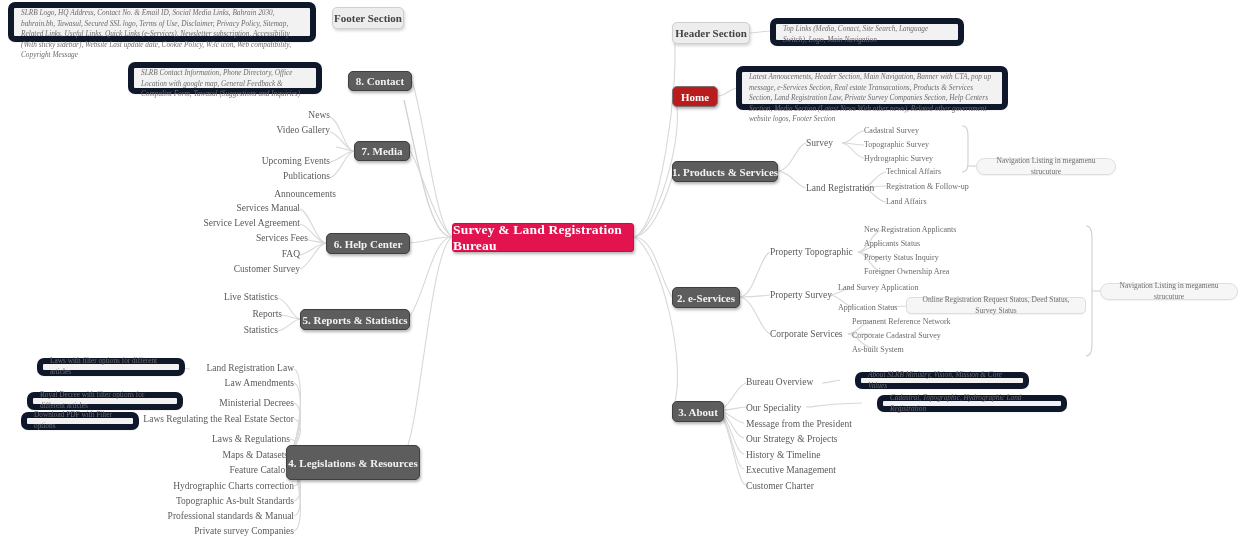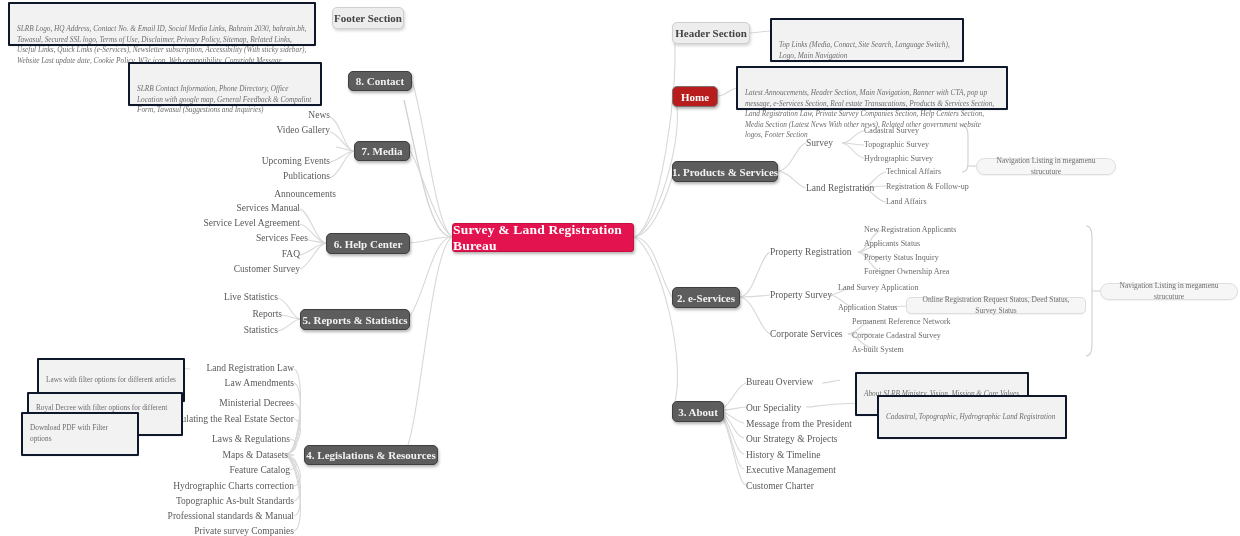--- a/index.html
+++ b/index.html
@@ -51,23 +51,23 @@
   .sub.l{justify-content:flex-start;}
 
   .leaf{
     font-size:8px;color:#6a6a6a;white-space:nowrap;
     display:flex;align-items:flex-end;padding-bottom:1px;
   }
   .leaf.l{justify-content:flex-start;}
 
   
   .bubble{
-    background:#f2f2f2;border:2px solid #0f172a;border-radius:1px;
+    background:#f2f2f2;border:6px solid #0f172a;border-radius:7px;
     color:#6d6d6d;font-size:7.3px;line-height:1.45;
-    padding:20px 7px;box-sizing:border-box;
+    padding:0 7px;box-sizing:border-box;
     font-style:italic;
     box-shadow:0 1px 1px rgba(0,0,0,.05);
   }
   .bubble.pill{
     border-radius:11px;font-style:normal;font-size:7.5px;
     padding:3px 9px;text-align:center;
     background:#f6f6f6;border:1px solid #dedede;
   }
   .bubble.tiny{font-size:7.3px;font-style:normal;margin-left:19px;}
 </style>
@@ -195,21 +195,21 @@
   <div class="node sub r" style="left:186px;top:216px;width:114px;height:13px;">Service Level Agreement</div>
   <div class="node sub r" style="left:200px;top:231px;width:108px;height:13px;">Services Fees</div>
   <div class="node sub r" style="left:200px;top:247px;width:100px;height:13px;">FAQ</div>
   <div class="node sub r" style="left:200px;top:262px;width:100px;height:13px;text-align:center;">Customer Survey</div>
 
   <div class="node main-node" style="left:300px;top:309px;width:110px;height:21px;">5. Reports &amp; Statistics</div>
   <div class="node sub r" style="left:188px;top:290px;width:90px;height:13px;">Live Statistics</div>
   <div class="node sub r" style="left:188px;top:307px;width:94px;height:13px;">Reports</div>
   <div class="node sub r" style="left:188px;top:323px;width:90px;height:13px;">Statistics</div>
 
-  <div class="node main-node" style="left:304px;top:445px;width:134px;height:20px;">4. Legislations &amp; Resources</div>
+  <div class="node main-node" style="left:286px;top:445px;width:134px;height:35px;">4. Legislations &amp; Resources</div>
 
   <div class="node sub r" style="left:184px;top:361px;width:110px;height:13px;">Land Registration Law</div>
   <div class="node sub r" style="left:184px;top:376px;width:110px;height:13px;">Law Amendments</div>
   <div class="node sub r" style="left:176px;top:396px;width:118px;height:13px;">Ministerial Decrees</div>
   <div class="node sub r" style="left:134px;top:412px;width:160px;height:13px;">Laws Regulating the Real Estate Sector</div>
   <div class="node sub r" style="left:170px;top:432px;width:120px;height:13px;">Laws &amp; Regulations</div>
   <div class="node sub r" style="left:170px;top:448px;width:118px;height:13px;">Maps &amp; Datasets</div>
   <div class="node sub r" style="left:170px;top:463px;width:120px;height:13px;">Feature Catalog</div>
   <div class="node sub r" style="left:142px;top:479px;width:152px;height:13px;">Hydrographic Charts correction</div>
   <div class="node sub r" style="left:142px;top:494px;width:152px;height:13px;">Topographic As-bult Standards</div>
@@ -234,21 +234,21 @@
   <div class="node leaf l" style="left:864px;top:138px;width:110px;height:12px;">Topographic Survey</div>
   <div class="node leaf l" style="left:864px;top:152px;width:110px;height:12px;">Hydrographic Survey</div>
 
   <div class="node leaf l" style="left:886px;top:165px;width:110px;height:12px;">Technical Affairs</div>
   <div class="node leaf l" style="left:886px;top:180px;width:110px;height:12px;">Registration &amp; Follow-up</div>
   <div class="node leaf l" style="left:886px;top:195px;width:110px;height:12px;">Land Affairs</div>
 
   <div class="node bubble pill" style="left:976px;top:158px;width:140px;height:17px;display:flex;align-items:center;justify-content:center;">Navigation Listing in megamenu strucuture</div>
 
   <div class="node main-node" style="left:672px;top:287px;width:68px;height:21px;">2. e-Services</div>
-  <div class="node sub l" style="left:770px;top:245px;width:110px;height:13px;">Property Registration</div>
+  <div class="node sub l" style="left:770px;top:245px;width:110px;height:13px;">Property Topographic</div>
   <div class="node sub l" style="left:770px;top:288px;width:90px;height:13px;">Property Survey</div>
   <div class="node sub l" style="left:770px;top:327px;width:100px;height:13px;">Corporate Services</div>
 
   <div class="node leaf l" style="left:864px;top:223px;width:130px;height:12px;">New Registration Applicants</div>
   <div class="node leaf l" style="left:864px;top:237px;width:130px;height:12px;">Applicants Status</div>
   <div class="node leaf l" style="left:864px;top:251px;width:130px;height:12px;">Property Status Inquiry</div>
   <div class="node leaf l" style="left:864px;top:265px;width:130px;height:12px;">Foreigner Ownership Area</div>
 
   <div class="node leaf l" style="left:838px;top:281px;width:130px;height:12px;">Land Survey Application</div>
   <div class="node leaf l" style="left:838px;top:301px;width:130px;height:12px;">Application Status</div>

